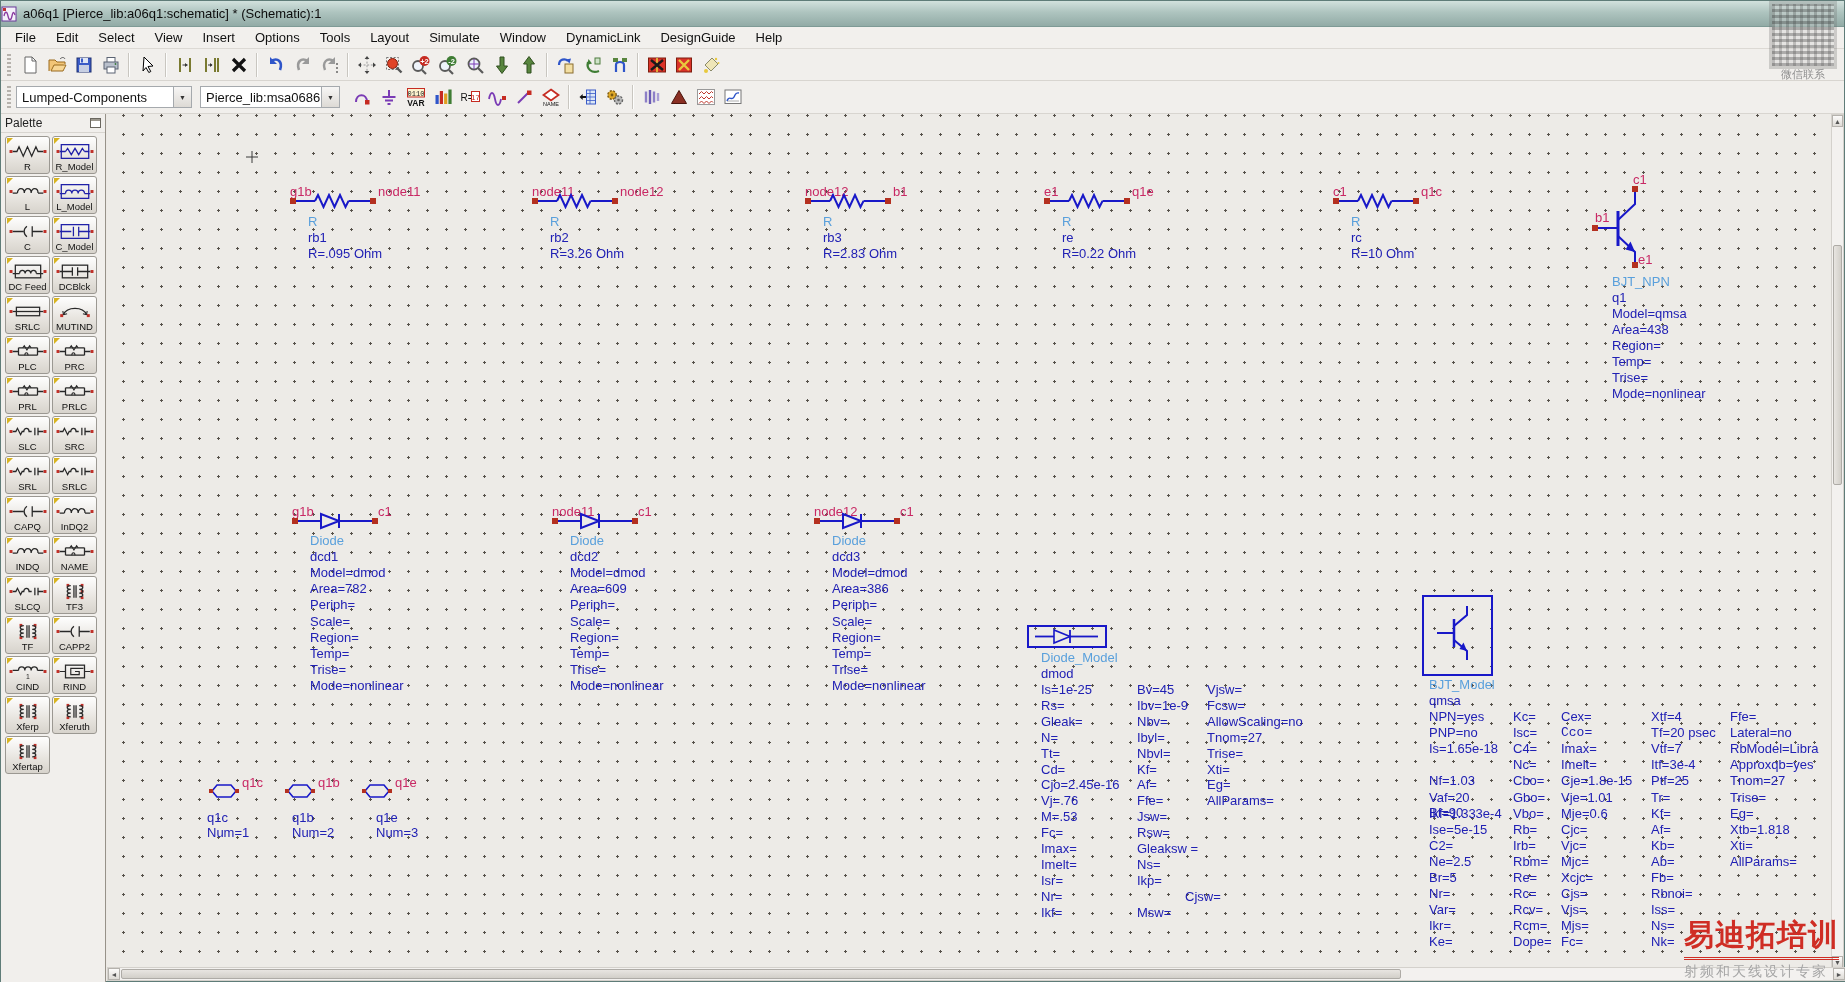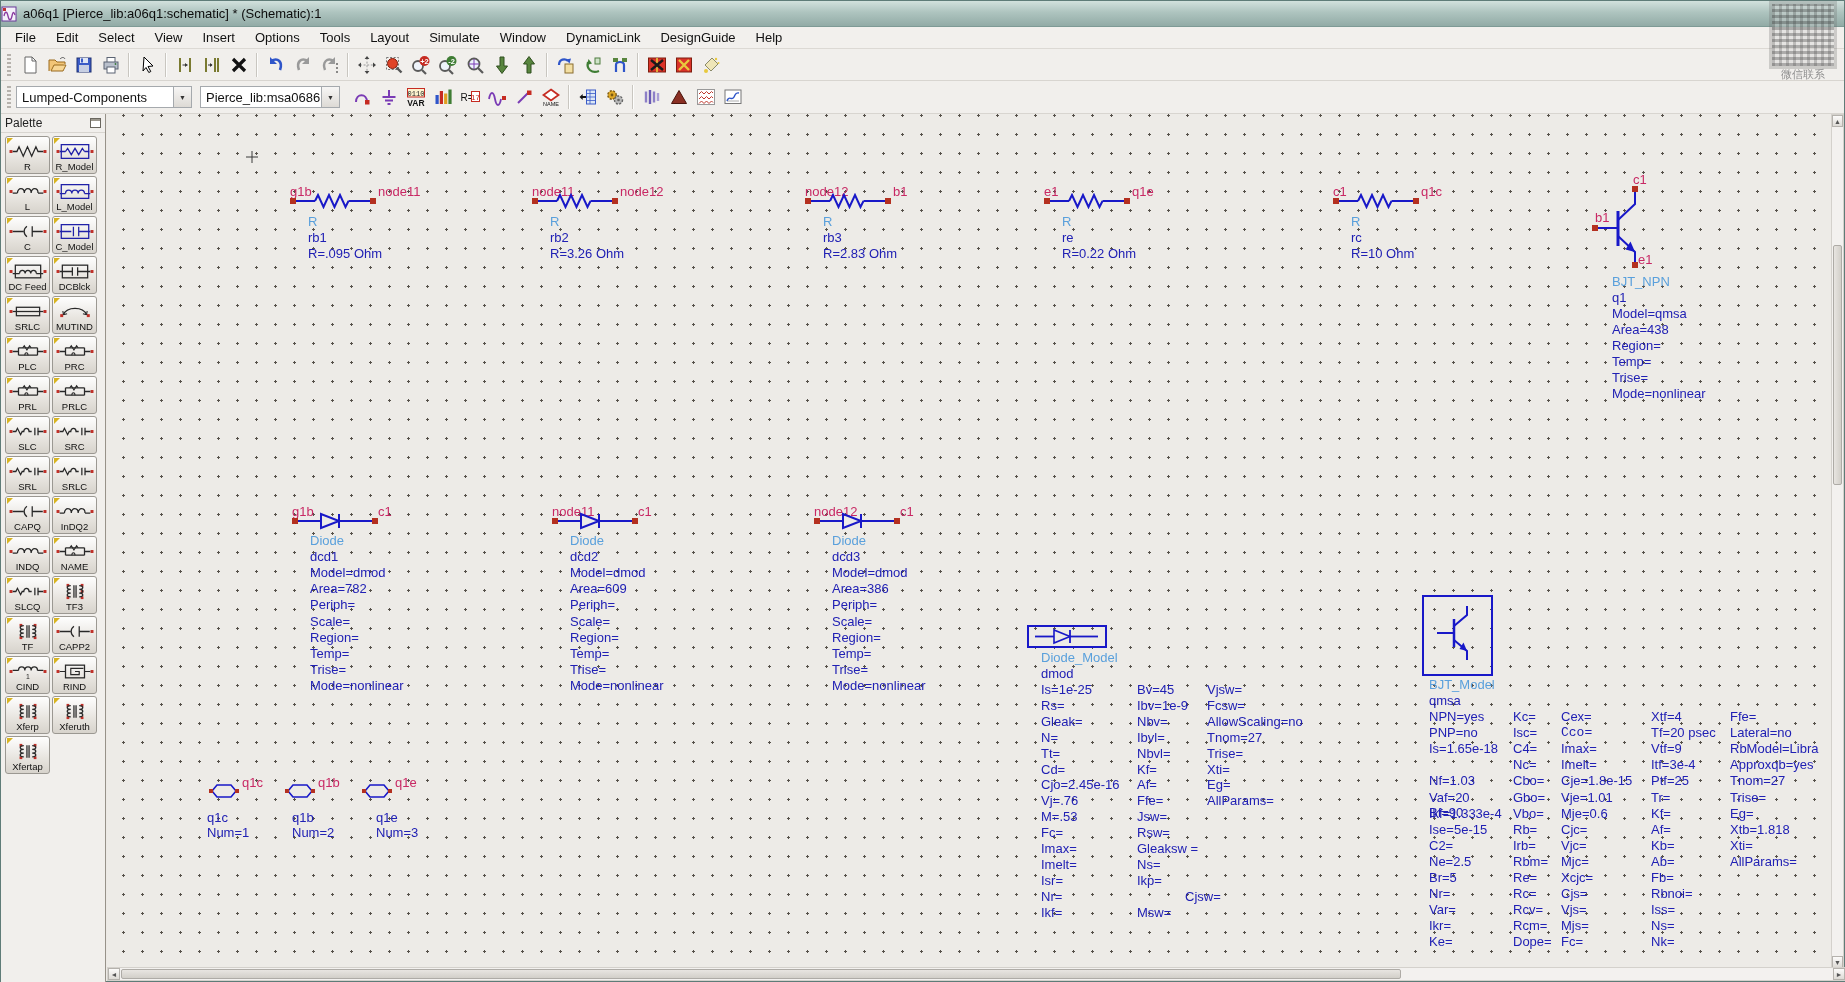--- a/index.html
+++ b/index.html
@@ -1039,21 +1039,21 @@
       <div class="ctext" style="left: 1454px; top: 708.7px; color: rgb(32, 32, 180);">Cjc=</div>
       <div class="ctext" style="left: 1454px; top: 724.8px; color: rgb(32, 32, 180);">Vjc=</div>
       <div class="ctext" style="left: 1454px; top: 740.9px; color: rgb(32, 32, 180);">Mjc=</div>
       <div class="ctext" style="left: 1454px; top: 757px; color: rgb(32, 32, 180);">Xcjc=</div>
       <div class="ctext" style="left: 1454px; top: 773.1px; color: rgb(32, 32, 180);">Cjs=</div>
       <div class="ctext" style="left: 1454px; top: 789.2px; color: rgb(32, 32, 180);">Vjs=</div>
       <div class="ctext" style="left: 1454px; top: 805.3px; color: rgb(32, 32, 180);">Mjs=</div>
       <div class="ctext" style="left: 1454px; top: 821.4px; color: rgb(32, 32, 180);">Fc=</div>
       <div class="ctext" style="left: 1544px; top: 596px; color: rgb(32, 32, 180);">Xtf=4</div>
       <div class="ctext" style="left: 1544px; top: 612.1px; color: rgb(32, 32, 180);">Tf=20 psec</div>
-      <div class="ctext" style="left: 1544px; top: 628.2px; color: rgb(32, 32, 180);">Vtf=9</div>
+      <div class="ctext" style="left: 1544px; top: 628.2px; color: rgb(32, 32, 180);">Vtf=7</div>
       <div class="ctext" style="left: 1544px; top: 644.3px; color: rgb(32, 32, 180);">Itf=3e-4</div>
       <div class="ctext" style="left: 1544px; top: 660.4px; color: rgb(32, 32, 180);">Ptf=25</div>
       <div class="ctext" style="left: 1544px; top: 676.5px; color: rgb(32, 32, 180);">Tr=</div>
       <div class="ctext" style="left: 1544px; top: 692.6px; color: rgb(32, 32, 180);">Kf=</div>
       <div class="ctext" style="left: 1544px; top: 708.7px; color: rgb(32, 32, 180);">Af=</div>
       <div class="ctext" style="left: 1544px; top: 724.8px; color: rgb(32, 32, 180);">Kb=</div>
       <div class="ctext" style="left: 1544px; top: 740.9px; color: rgb(32, 32, 180);">Ab=</div>
       <div class="ctext" style="left: 1544px; top: 757px; color: rgb(32, 32, 180);">Fb=</div>
       <div class="ctext" style="left: 1544px; top: 773.1px; color: rgb(32, 32, 180);">Rbnoi=</div>
       <div class="ctext" style="left: 1544px; top: 789.2px; color: rgb(32, 32, 180);">Iss=</div>
@@ -1104,13 +1104,17 @@
     <span class="sb-thumb" style="left:1px;top:130px;width:9px;height:240px"></span>
   </div>
   <div id="hscroll" class="sb">
     <span class="sb-btn" style="left:0;top:0;width:12px;height:12px">◄</span>
     <span class="sb-btn" style="right:0;top:0;width:12px;height:12px">►</span>
     <span class="sb-thumb" style="left:13px;top:1px;height:10px;width:1280px"></span>
   </div>
 
   <div id="qr"></div>
   <div id="qr-caption">微信联系</div>
+  <div id="brand">
+    <div class="b1">易迪拓培训</div>
+    <div class="b2">射频和天线设计专家</div>
+  </div>
 </div>
 
 </body></html>

